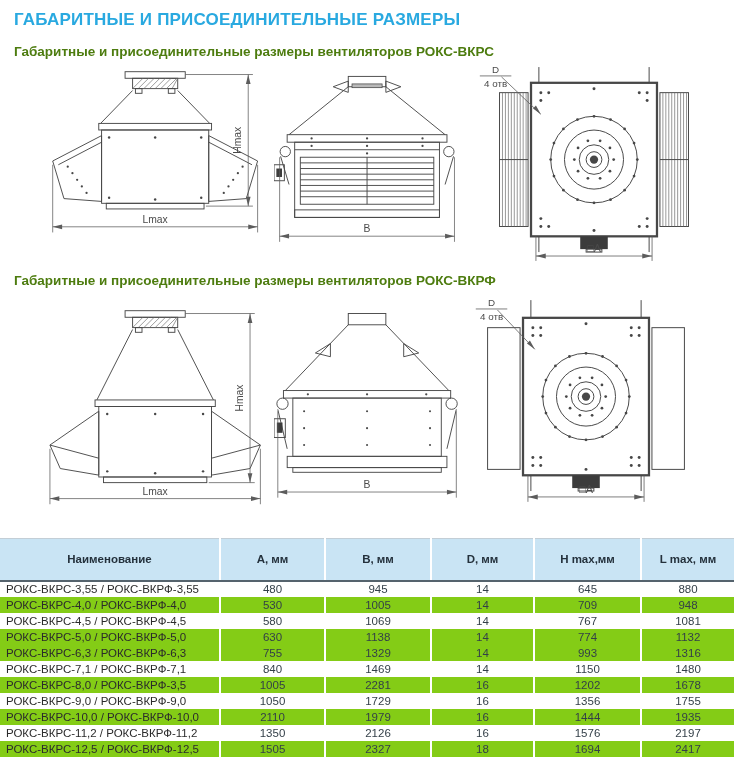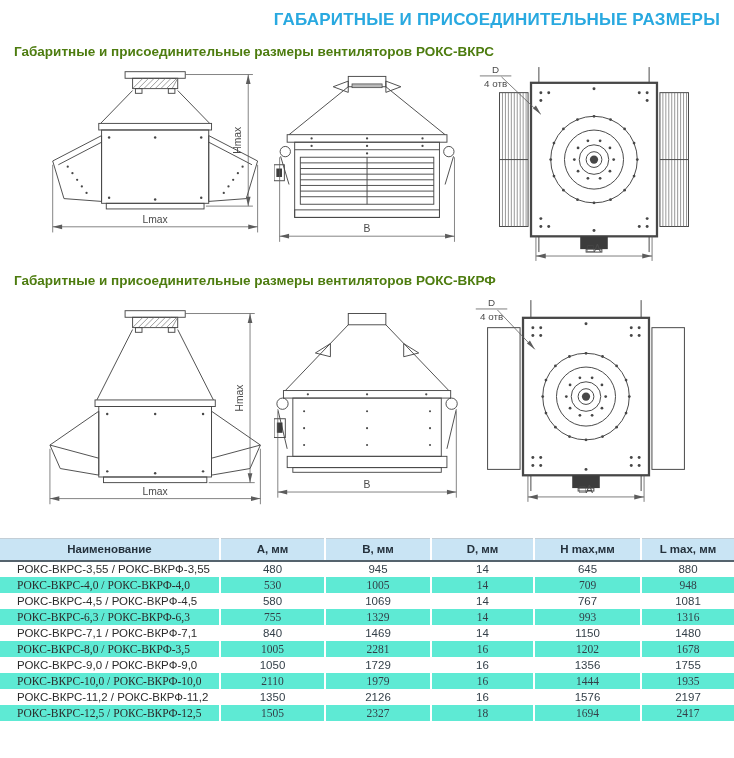--- a/index.html
+++ b/index.html
@@ -1,43 +1,43 @@
 <!DOCTYPE html>
 <html><head>
 <meta charset="utf-8">
 <style>
   * { margin:0; padding:0; box-sizing:border-box; }
   html,body { width:734px; background:#fff; font-family:"Liberation Sans", sans-serif; }
   body { height:758px; overflow:hidden; }
   .page { padding:8px 0 0 0; }
   .pad { padding:0 14px; }
-  .page-title { font-size:17px; font-weight:bold; color:#29a9e0; letter-spacing:.2px; margin:2px 0 14px 0;text-align:right; }
+  .page-title { font-size:17px; font-weight:bold; color:#29a9e0; letter-spacing:.2px; margin:2px 0 14px 0; }
   .section-subtitle { font-size:13.5px; font-weight:bold; color:#4d7c0f; margin:0 0 2px 0; }
   .drawings-row { display:flex; align-items:flex-start; padding-left:16px; }
   .drawings-row svg { display:block; }
   
   .ln  { fill:none; stroke:#474747; stroke-width:1; }
   .thk { fill:none; stroke:#474747; stroke-width:2.3; }
   .thin{ fill:none; stroke:#6a6a6a; stroke-width:.7; }
   .dot { fill:#474747; stroke:none; }
   .dk  { fill:#3c3c3c; stroke:none; }
   .gry { fill:#b9b9b9; stroke:#474747; stroke-width:.8; }
   .dim { fill:none; stroke:#5c5c5c; stroke-width:.8; }
   .arr { fill:#5c5c5c; stroke:none; }
   svg text { font-family:"Liberation Sans", sans-serif; fill:#4a4a4a; }
   .dimtxt { font-size:11px; }
   .lbltxt { font-size:10px; }
   
   table.dims { width:734px; border-collapse:collapse; table-layout:fixed; margin-top:16px; border-top:1px solid #c3ced6; }
-  table.dims th { background:#c9e4f4; color:#24313c; font-size:11.5px; font-weight:bold; height:22px;
+  table.dims th { background:#c9e4f4; color:#24313c; font-size:11.5px; font-weight:bold; height:42px;
                   border-bottom:2px solid #55636d; border-left:2px solid #fff; text-align:center; }
   table.dims th:first-child { border-left:none; }
   table.dims td { color:#333f48; font-size:11.5px; height:16px; padding:0; text-align:center; border-left:2px solid #fff; }
-  table.dims td:first-child { text-align:left; padding-left:17px; border-left:none; color:#2b2b2b; }
-  table.dims tr.alt td { background:#5eead4;font-family:Liberation Serif, serif; }
+  table.dims td:first-child { text-align:left; padding-left:6px; border-left:none; color:#2b2b2b; }
+  table.dims tr.alt td { background:#84cc16; }
 </style>
 </head>
 <body>
 
 <div class="page">
   <div class="pad">
     <div class="page-title">ГАБАРИТНЫЕ И ПРИСОЕДИНИТЕЛЬНЫЕ РАЗМЕРЫ</div>
     <div class="section-subtitle">Габаритные и присоединительные размеры вентиляторов РОКС-ВКРС</div>
   </div>
 
@@ -468,20 +468,28 @@
         </tr>
         <tr>
           <td>РОКС-ВКРС-4,5 / РОКС-ВКРФ-4,5</td>
           <td>580</td>
           <td>1069</td>
           <td>14</td>
           <td>767</td>
           <td>1081</td>
         </tr>
         <tr class="alt">
+          <td>РОКС-ВКРС-5,0 / РОКС-ВКРФ-5,0</td>
+          <td>630</td>
+          <td>1138</td>
+          <td>14</td>
+          <td>774</td>
+          <td>1132</td>
+        </tr>
+        <tr class="alt">
           <td>РОКС-ВКРС-6,3 / РОКС-ВКРФ-6,3</td>
           <td>755</td>
           <td>1329</td>
           <td>14</td>
           <td>993</td>
           <td>1316</td>
         </tr>
         <tr>
           <td>РОКС-ВКРС-7,1 / РОКС-ВКРФ-7,1</td>
           <td>840</td>

